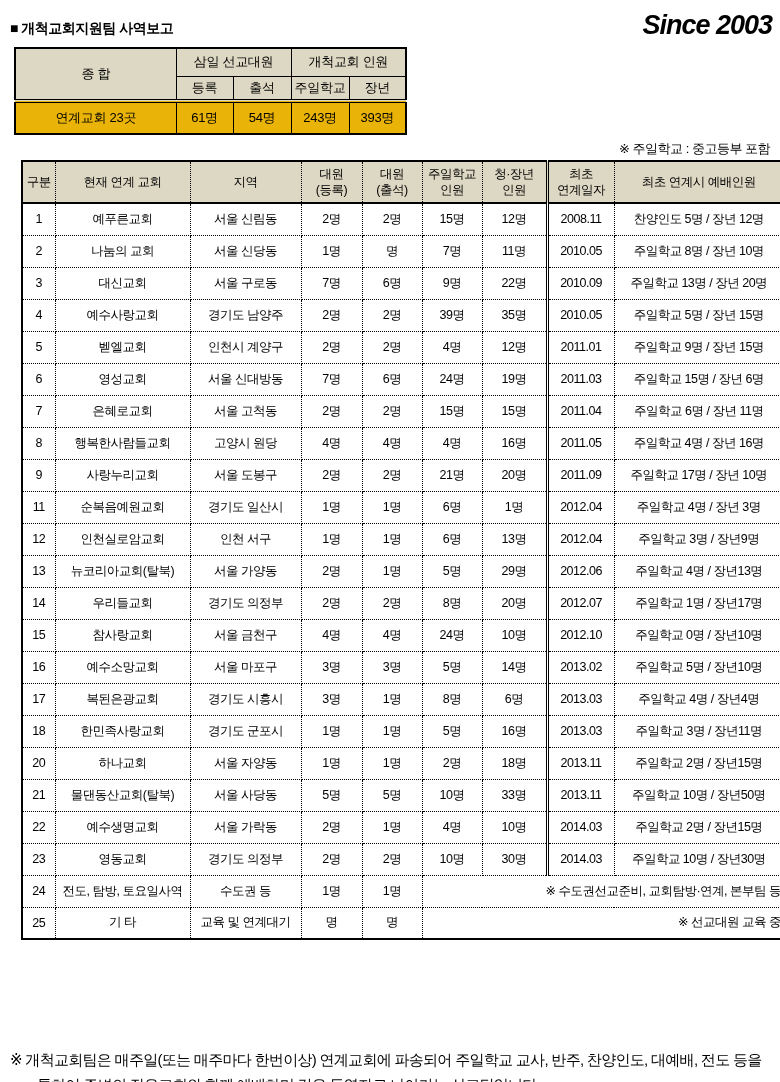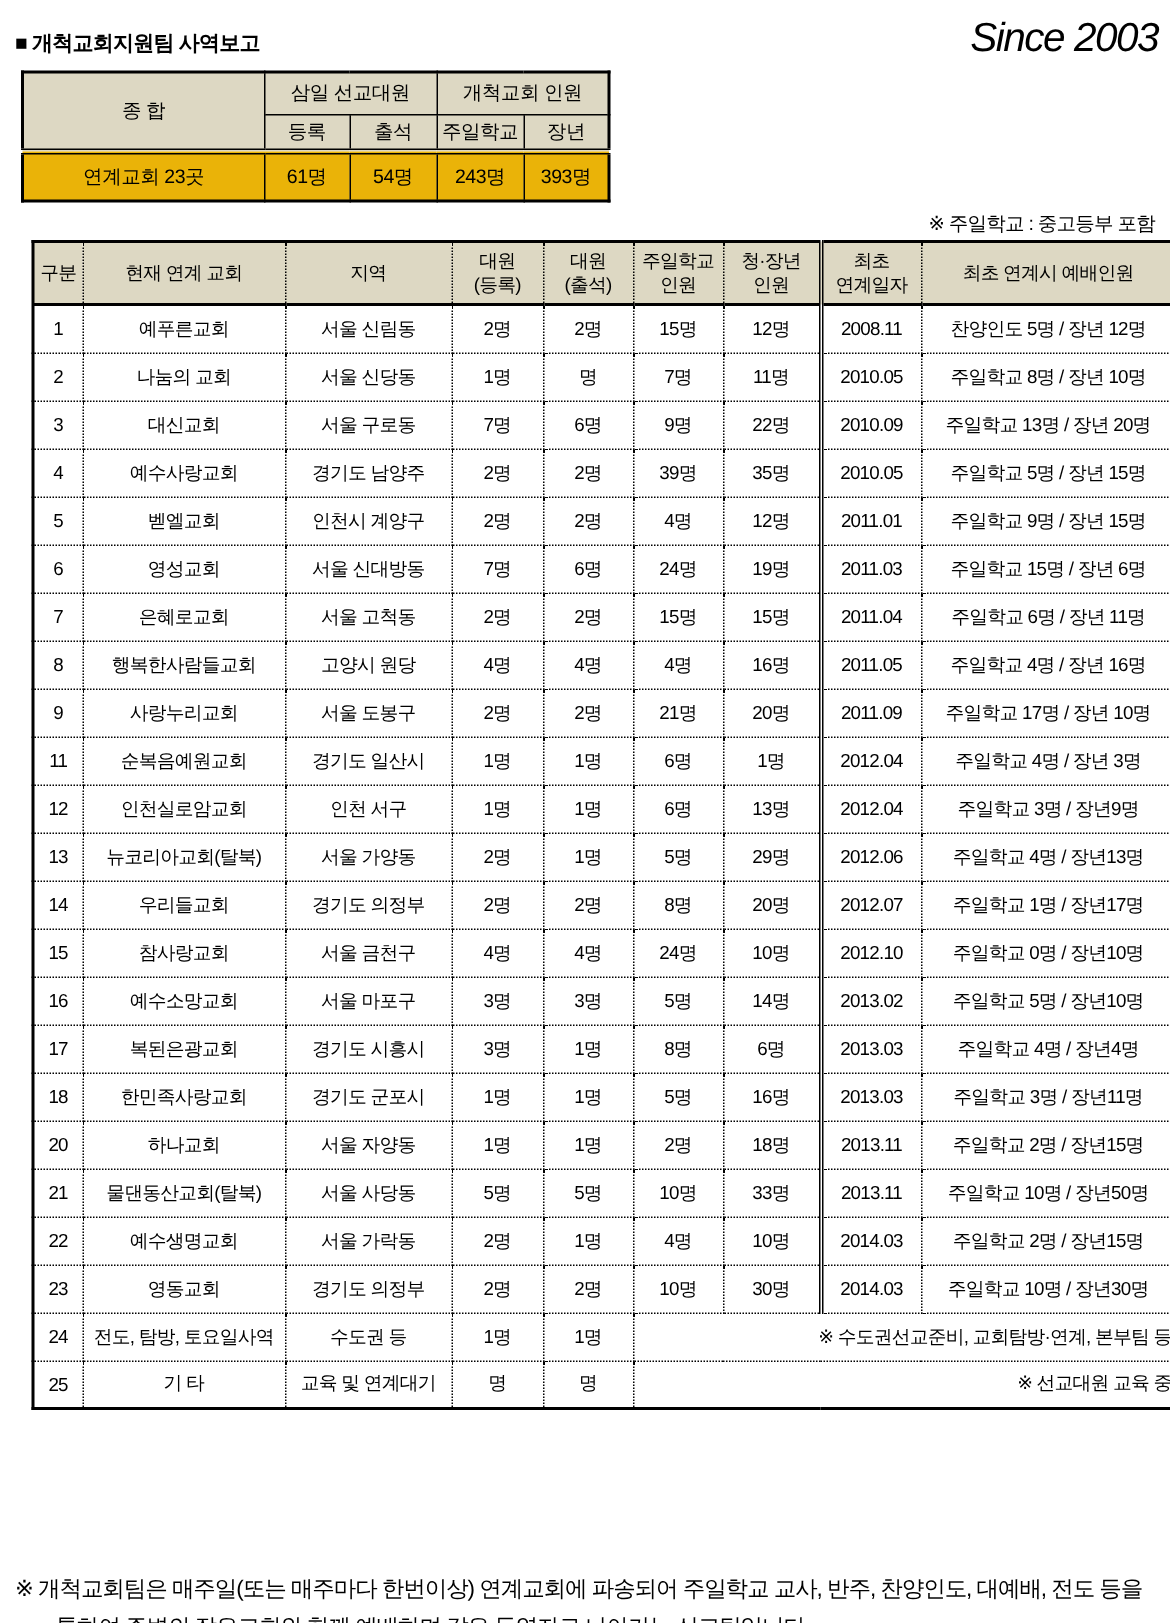--- a/index.html
+++ b/index.html
@@ -11,21 +11,21 @@
     font-family: "Liberation Sans", "DejaVu Sans", sans-serif;
   }
   .page { position: relative; width: 780px; height: 1082px; overflow: hidden; padding-left: 16px; }
 
   .doc-title {
     position: absolute; left: 10px; top: 20px;
     font-size: 14px; font-weight: bold; letter-spacing: -0.5px;
   }
   .since {
     position: absolute; right: 8px; top: 10px;
-    font-size: 27px; font-weight: 400; font-style: italic; letter-spacing: -1px;
+    font-size: 27px; font-weight: 700; font-style: italic; letter-spacing: -1px;
   }
 
   
   table.summary {
     position: absolute; left: 14px; top: 47px; width: 391px;
     border-collapse: collapse; table-layout: fixed;
     border: 2px solid #000; font-size: 13px;
   }
   table.summary th, table.summary td {
     border: 1px solid #000; text-align: center; vertical-align: middle;

